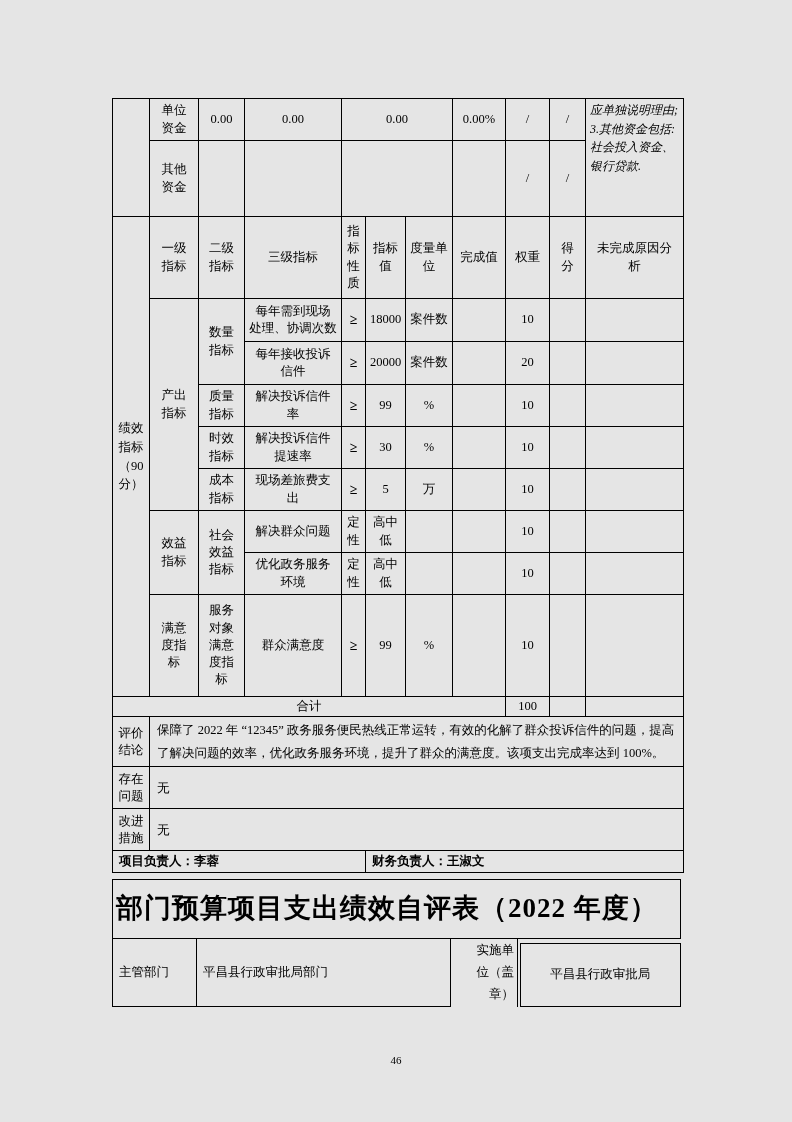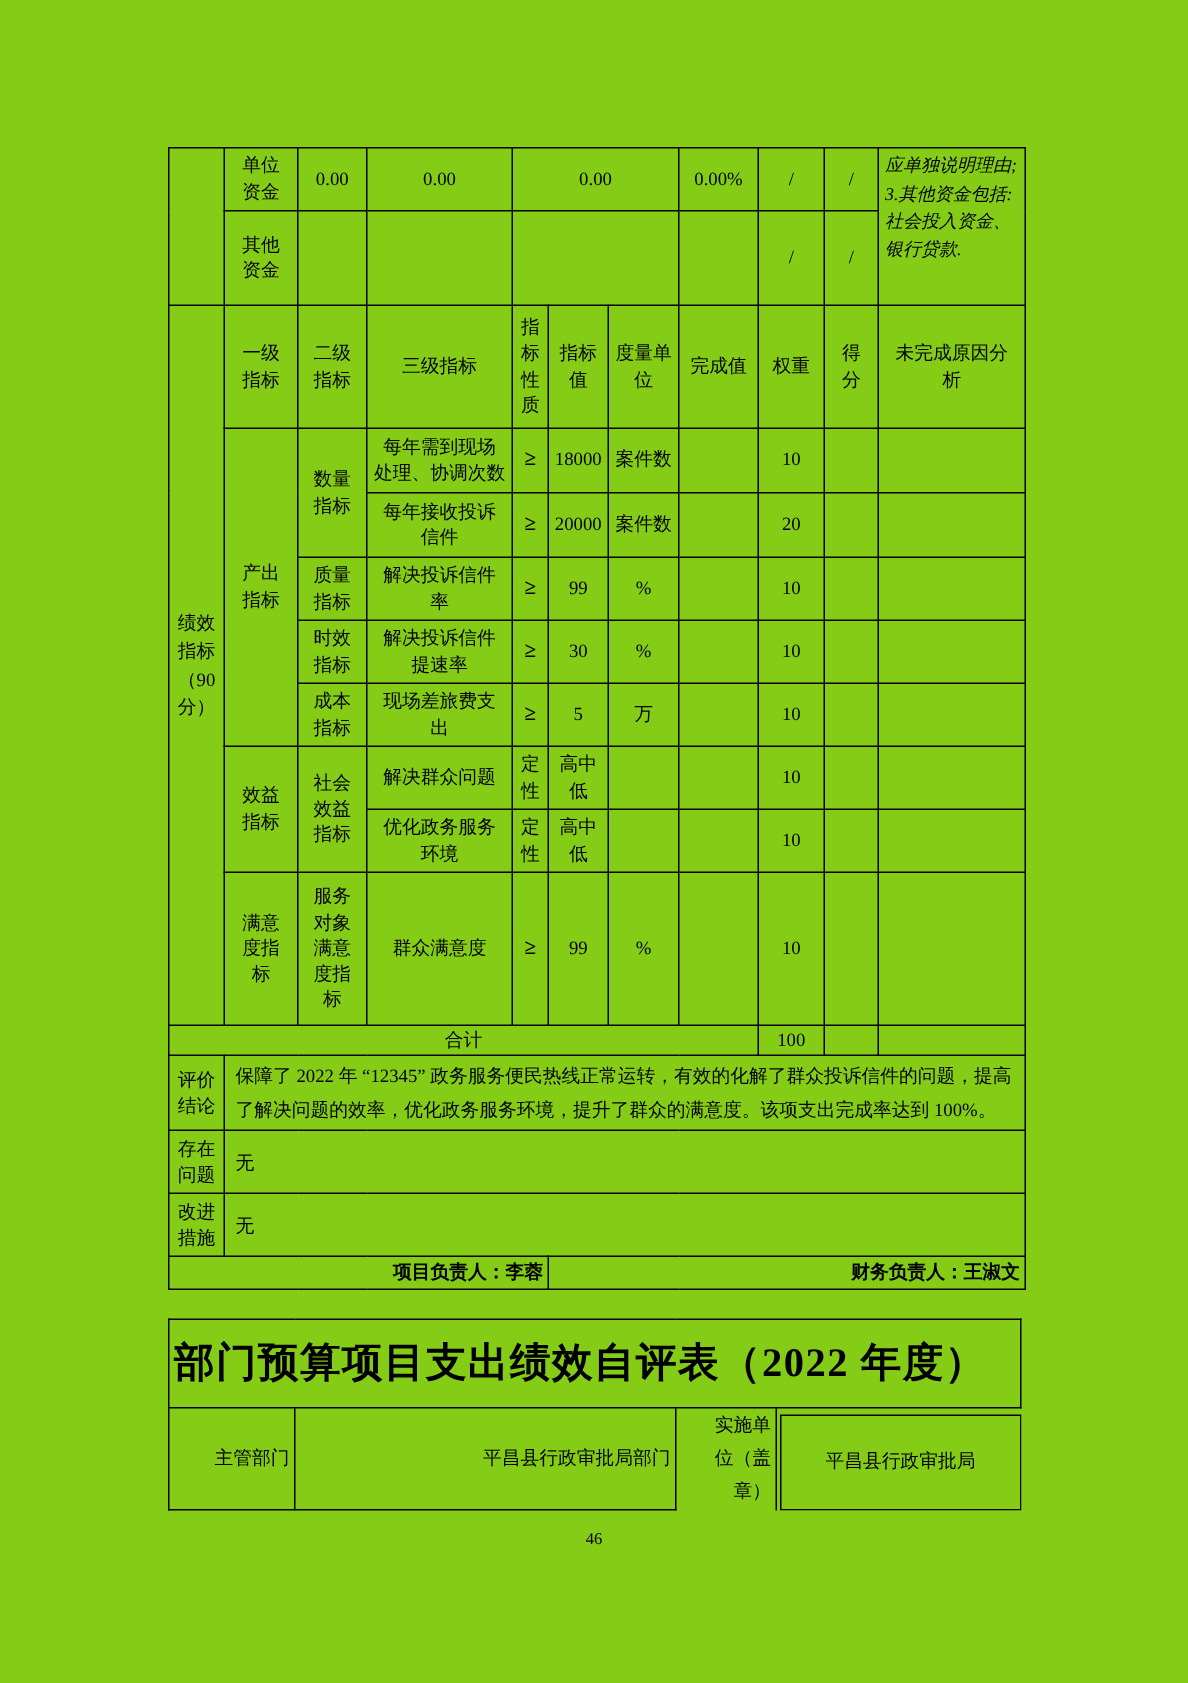--- a/index.html
+++ b/index.html
@@ -1,32 +1,32 @@
 <!DOCTYPE html>
 <html><head>
 <meta charset="utf-8">
 <style>
   html,body { margin:0; padding:0; background:#fff; }
   .page {
-    position:relative; width:792px; height:1122px; background:#84cc16;
+    position:relative; width:792px; height:1122px; background:#e5e5e5;
     font-family:"Liberation Serif","DejaVu Serif",serif; color:#000;
     overflow:hidden;
   }
   table { border-collapse:collapse; table-layout:fixed; }
   td {
     border:1.5px solid #000;
     text-align:center; vertical-align:middle;
     font-size:12.5px; line-height:1.38;
     padding:1px 3px;
     white-space:pre-line; word-break:break-all;
     overflow:hidden;
   }
   #t1 { position:absolute; left:112px; top:98px; width:571px; }
   #t2 { position:absolute; left:112px; top:879px; width:568px; }
-  .left   { text-align:right; padding-left:20px;font-family:Liberation Serif, serif; }
+  .left   { text-align:left; padding-left:6px;font-family:Liberation Serif, serif; }
   .bold   { font-weight:bold; }
   .note   {
     text-align:left; vertical-align:top; font-style:italic;
     padding:2px 4px; line-height:1.55; font-size:12px;
   }
   .concl  {
     text-align:left; line-height:1.8;
     padding:2px 7px; word-break:break-all;
   }
   .ge { font-weight:bold; font-size:14px; }
@@ -37,21 +37,21 @@
   }
   .stamp { border:none; position:relative; padding:0; }
   .stamp-box {
     position:absolute; top:4px; left:2px; right:0; bottom:0;
     border:1.5px solid #000;
     display:flex; align-items:center; justify-content:center;
     font-size:12.5px;
   }
   .impl { border-bottom:none; text-align:right; padding-left:5px; line-height:1.75; }
   .pagenum {
-    position:absolute; left:0; right:0; top:1020px;
+    position:absolute; left:0; right:0; top:1054px;
     text-align:center; font-size:11px;
   }
 </style>
 </head>
 <body>
 
 <div class="page">
 
   <table id="t1">
     <colgroup>
@@ -74,21 +74,21 @@
       <td>单位
 资金</td>
       <td>0.00</td>
       <td>0.00</td>
       <td colspan="3">0.00</td>
       <td>0.00%</td>
       <td>/</td>
       <td>/</td>
       <td rowspan="2" class="note">应单独说明理由;3.其他资金包括:社会投入资金、银行贷款.</td>
     </tr>
-    <tr style="height:63px">
+    <tr style="height:76px">
       <td>其他
 资金</td>
       <td></td>
       <td></td>
       <td colspan="3"></td>
       <td></td>
       <td>/</td>
       <td>/</td>
     </tr>
 

